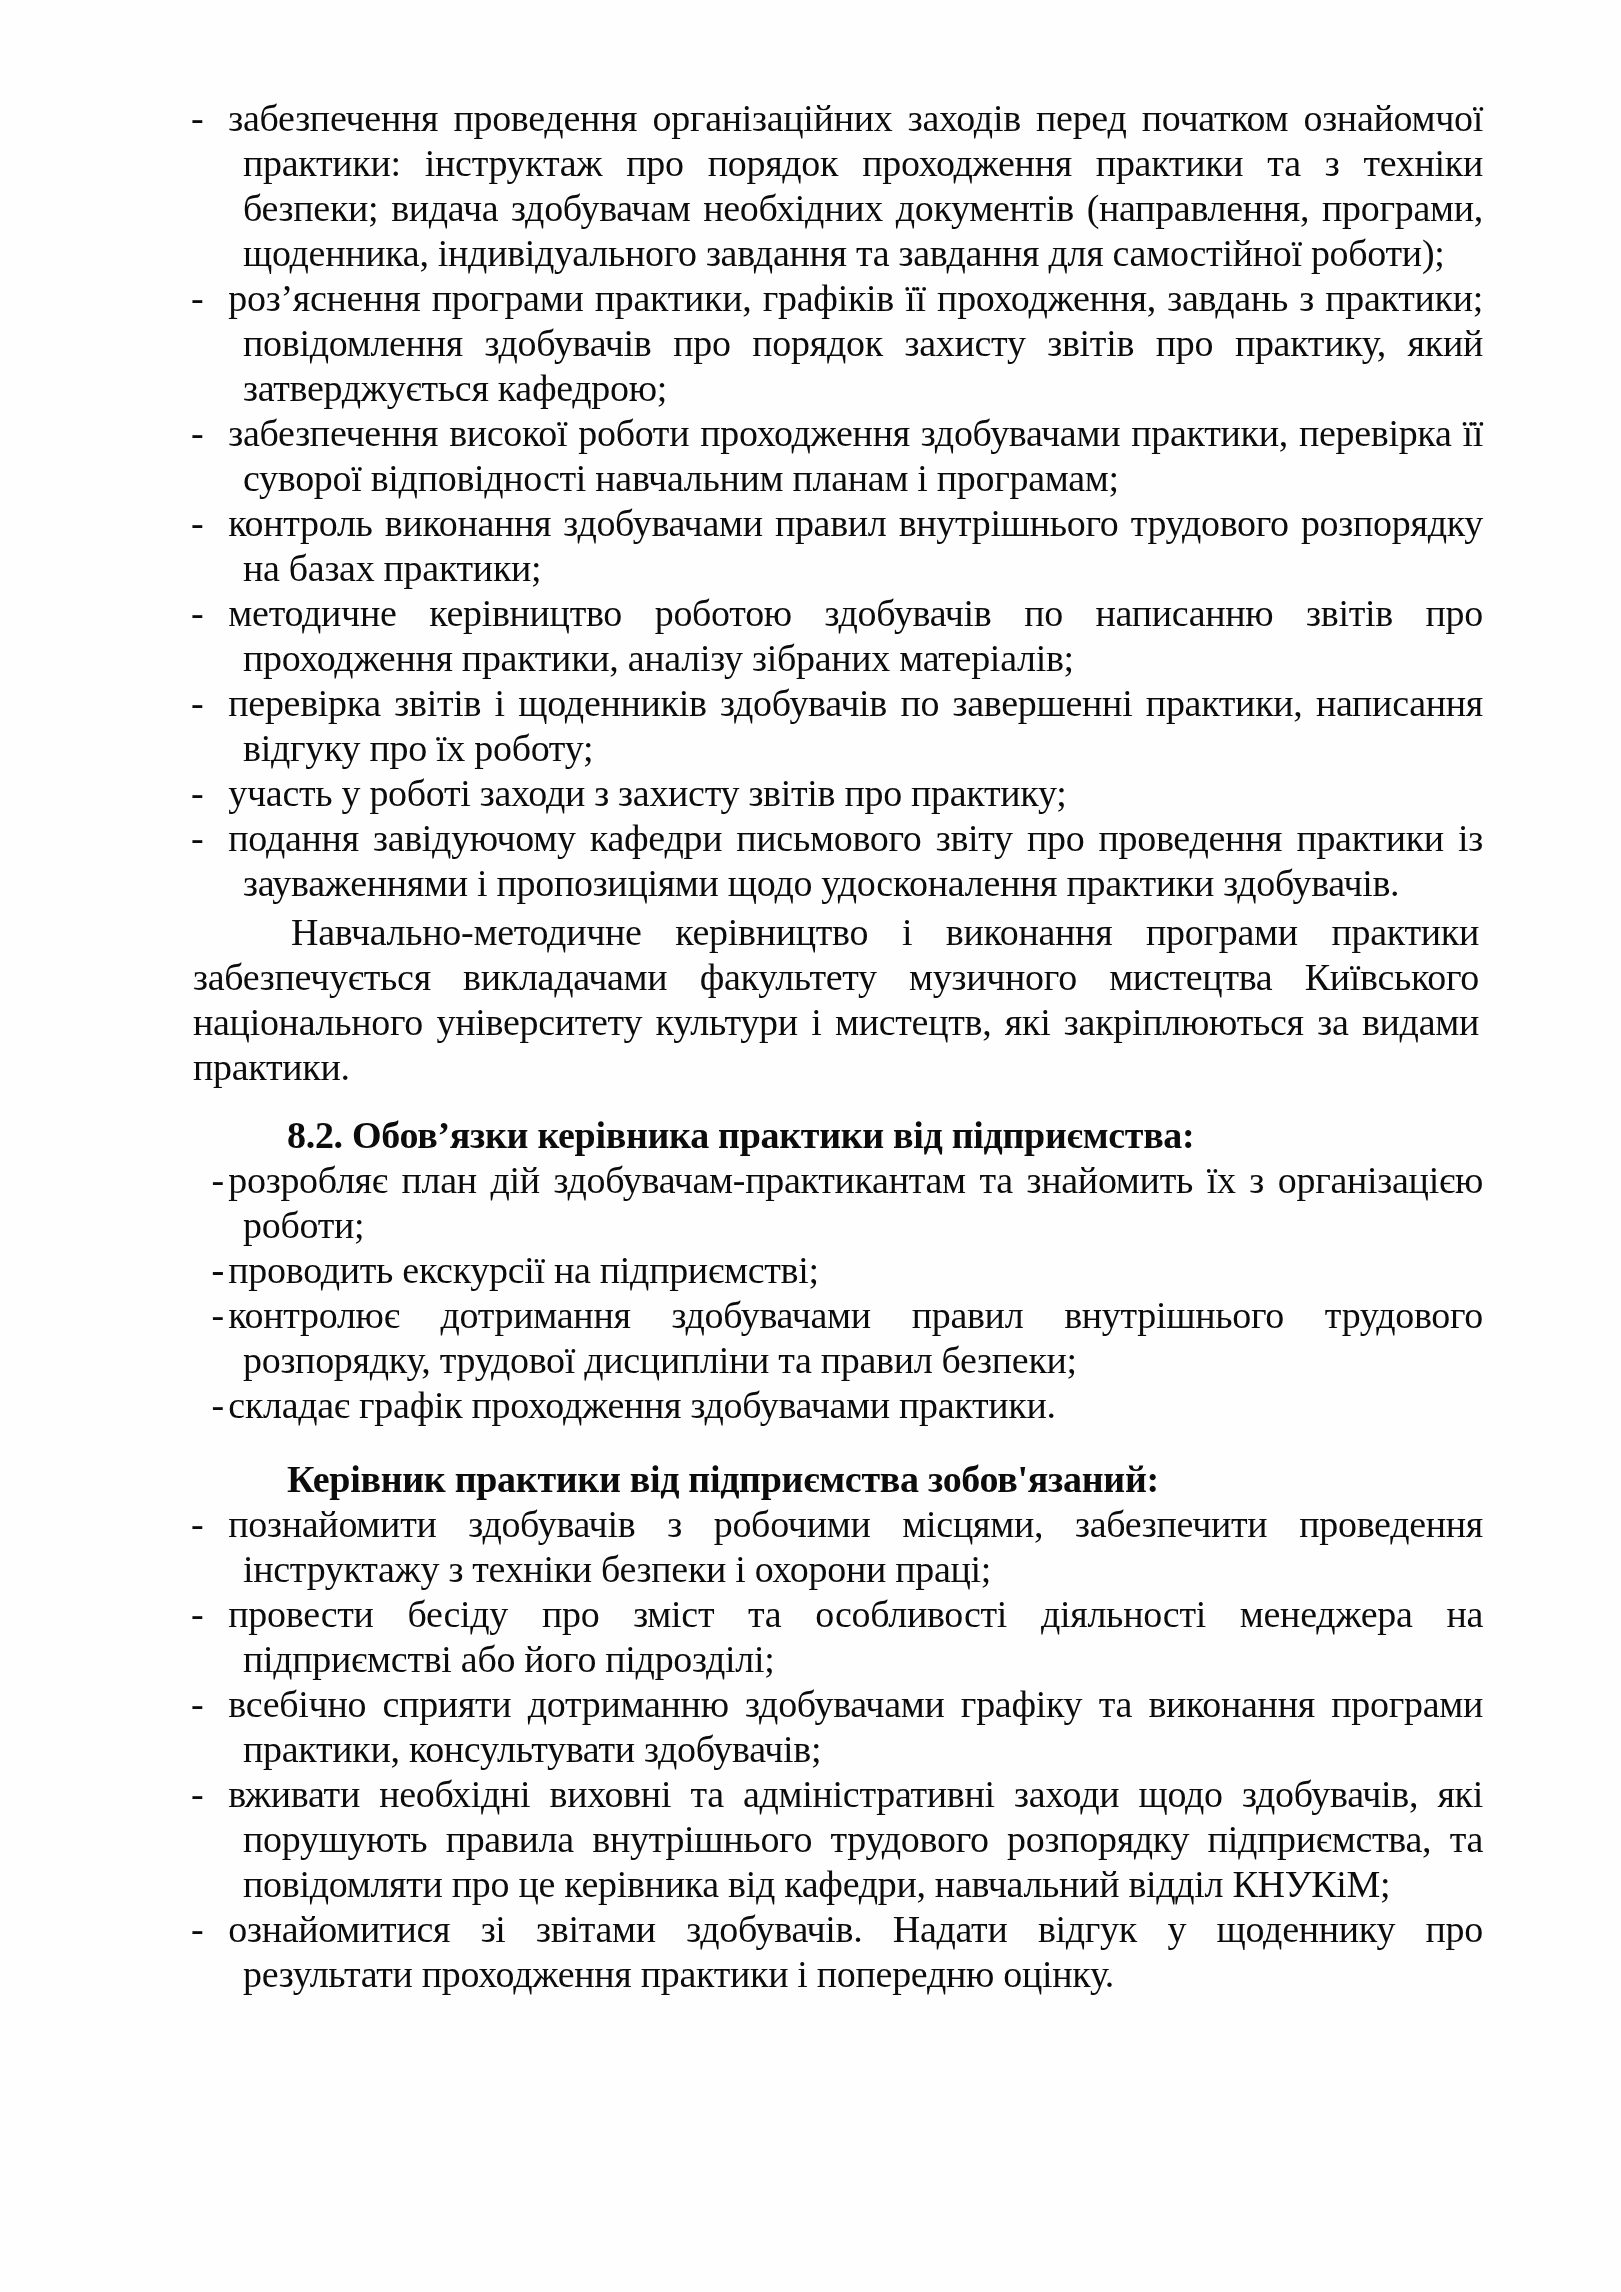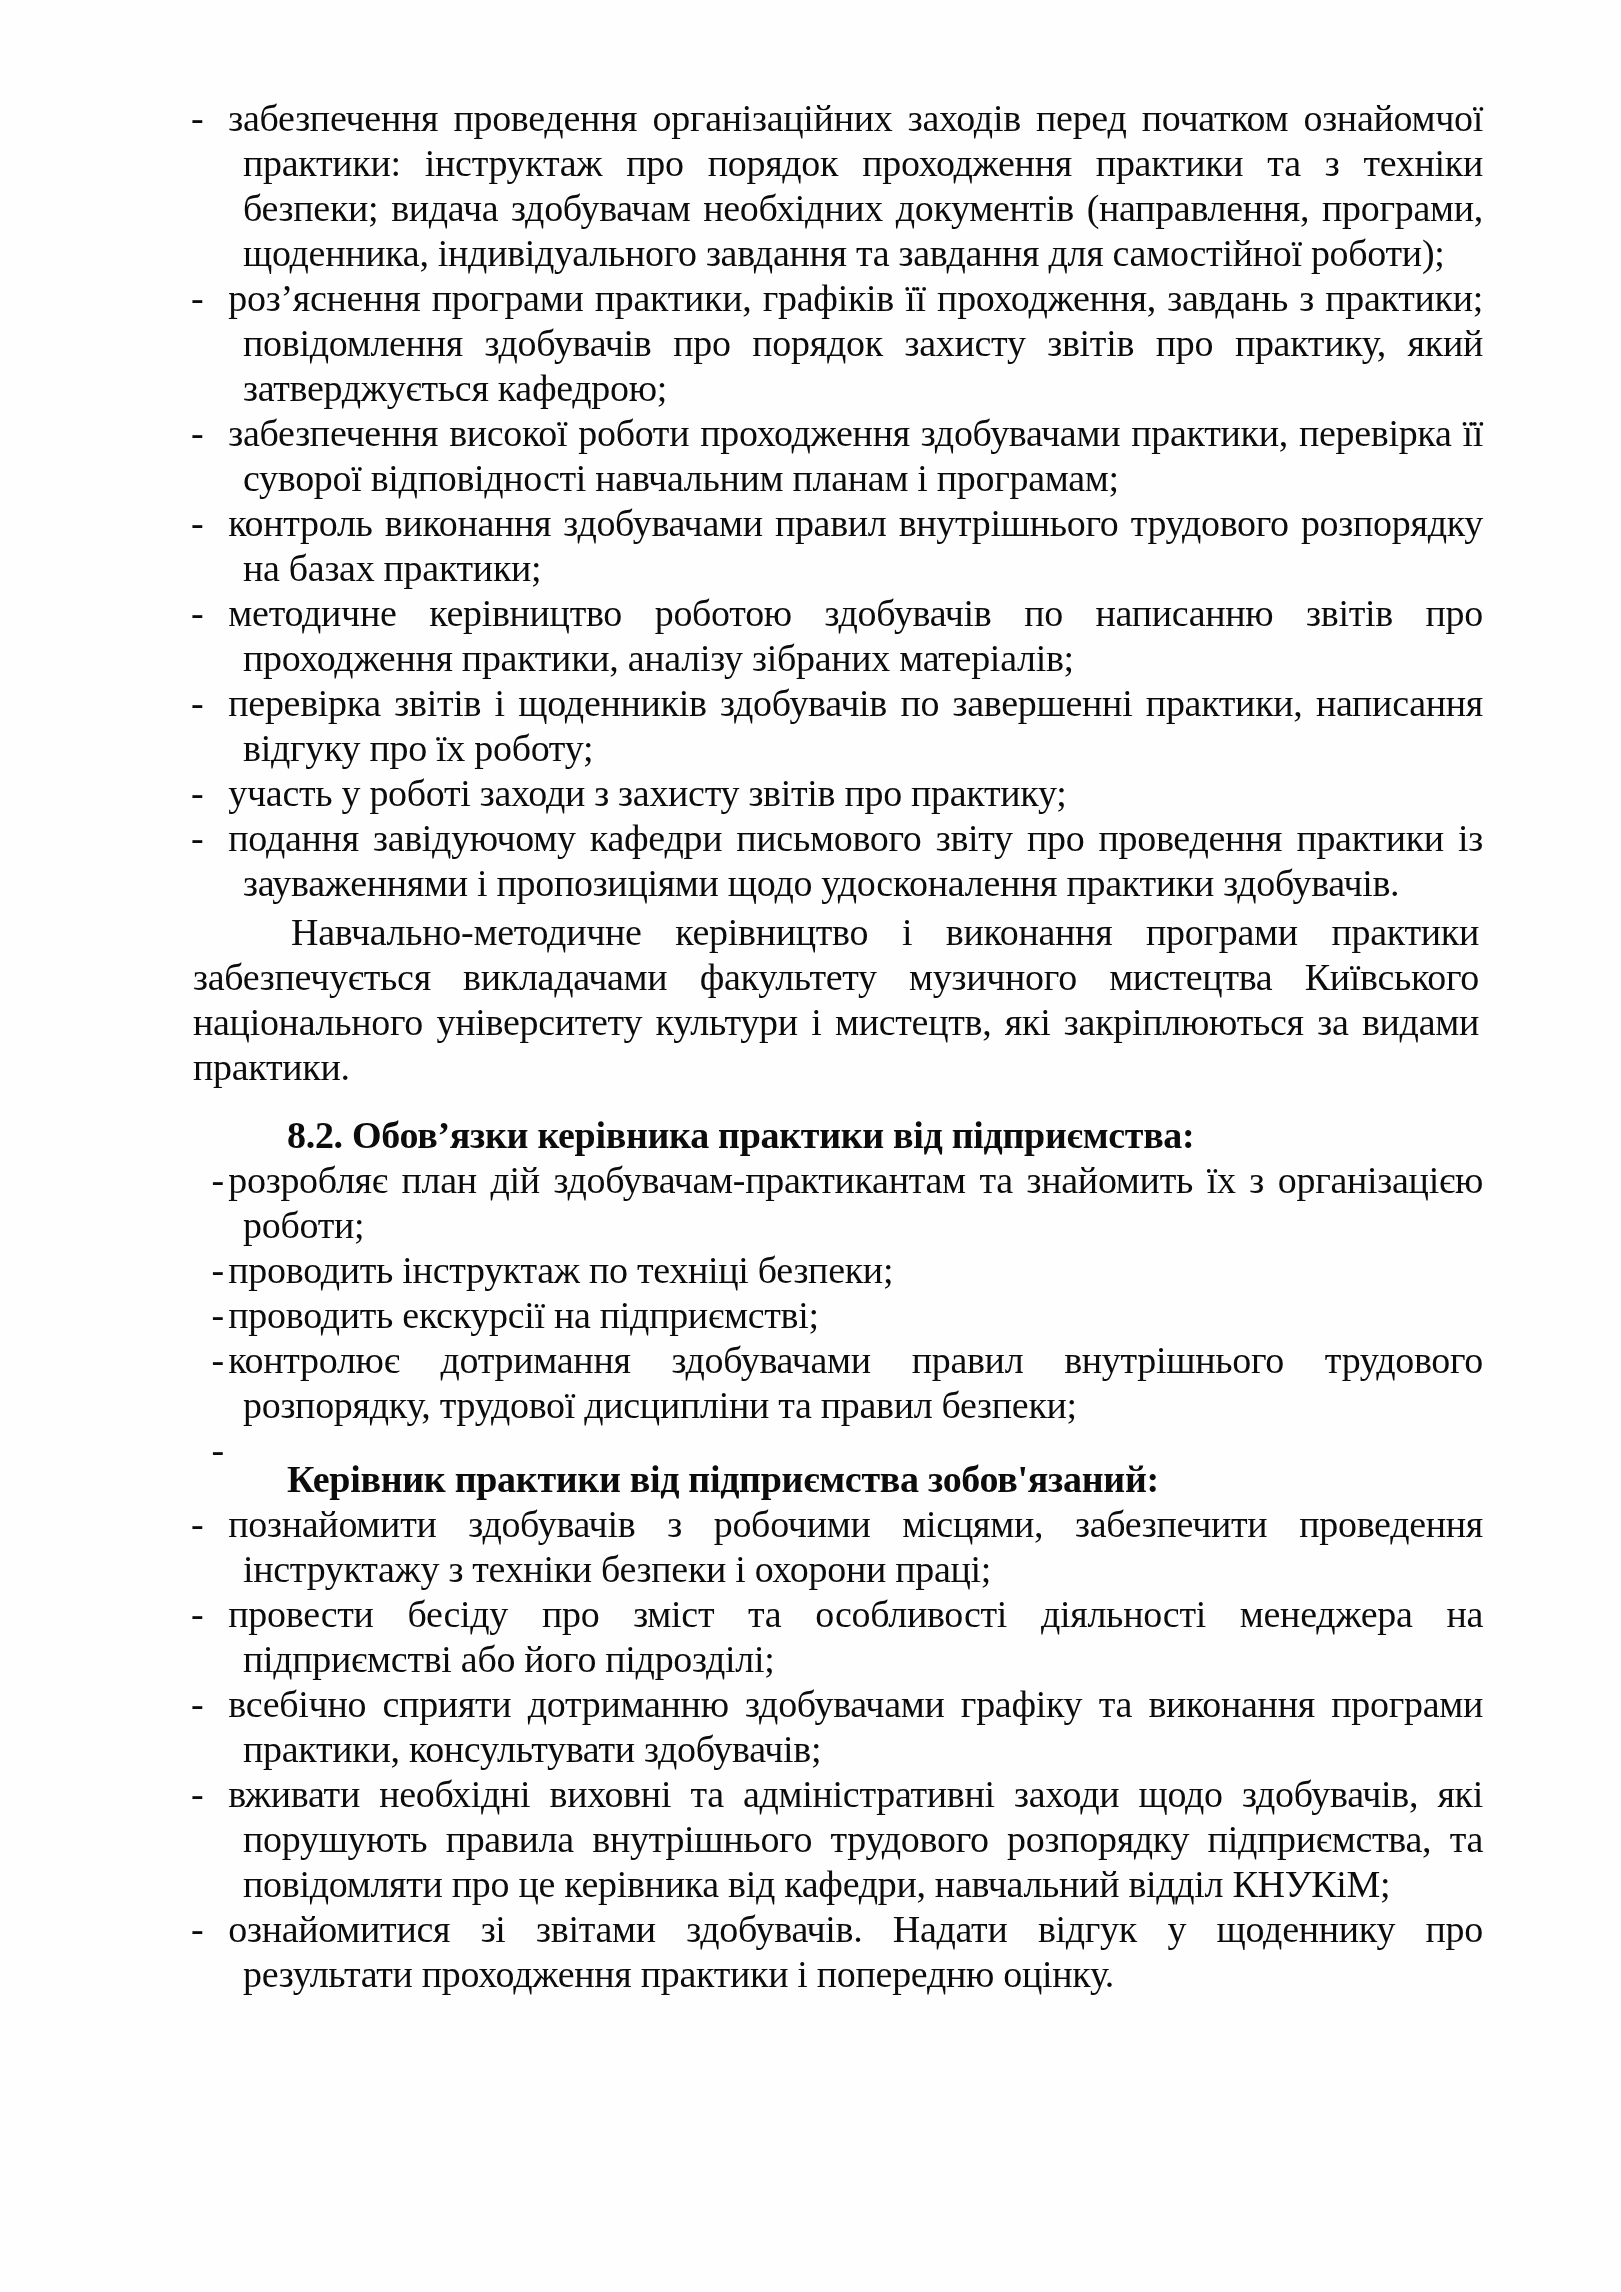--- a/index.html
+++ b/index.html
@@ -100,32 +100,32 @@
 
   <p class="hd hd1">8.2. Обов’язки керівника практики від підприємства:</p>
 
   <ul class="duties g2">
     <li>
       <span class="mk">-</span>
       <span>розробляє план дій здобувачам-практикантам та знайомить їх з організацією роботи;</span>
     </li>
     <li>
       <span class="mk">-</span>
-      <span>проводить інструктаж по техніці безпеки;</span>
     </li>
     <li>
       <span class="mk">-</span>
       <span>проводить екскурсії на підприємстві;</span>
     </li>
     <li>
       <span class="mk">-</span>
       <span>контролює дотримання здобувачами правил внутрішнього трудового розпорядку, трудової дисципліни та правил безпеки;</span>
     </li>
     <li>
       <span class="mk">-</span>
+      <span>складає графік проходження здобувачами практики.</span>
     </li>
   </ul>
 
   <p class="hd hd2">Керівник практики від підприємства зобов'язаний:</p>
 
   <ul class="duties g3">
     <li>
       <span class="mk">-</span>
       <span>познайомити здобувачів з робочими місцями, забезпечити проведення інструктажу з техніки безпеки і охорони праці;</span>
     </li>

